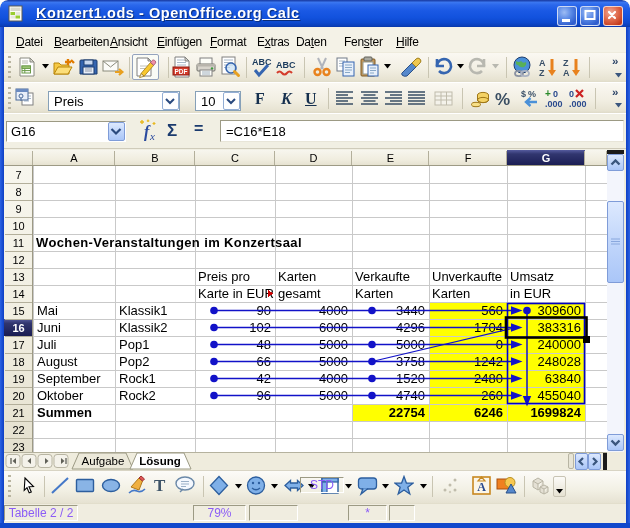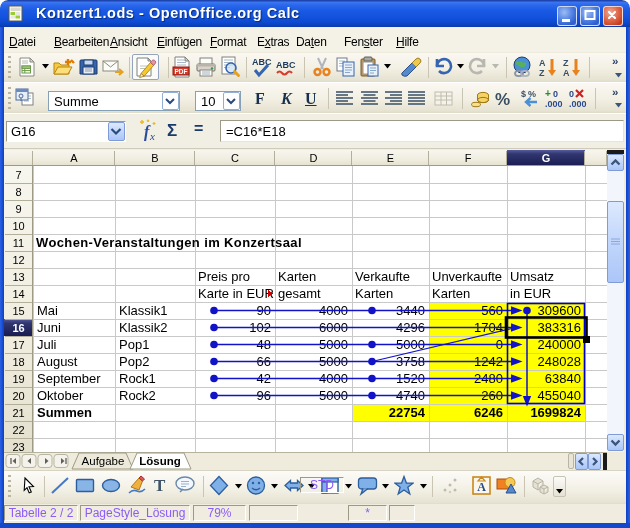--- a/index.html
+++ b/index.html
@@ -3,21 +3,21 @@
 *{margin:0;padding:0;box-sizing:border-box}
 html,body{width:630px;height:528px;overflow:hidden}
 body{font-family:"Liberation Sans",sans-serif;}
 #win{position:absolute;left:0;top:0;width:630px;height:528px;background:#EFECDD;
  border-radius:8px 8px 0 0;overflow:hidden}
 .abs{position:absolute}
 #titlebar{left:0;top:0;width:630px;height:27px;
  background:linear-gradient(180deg,#16379E 0%,#3A76F0 9%,#2B68EC 18%,#1A59E4 40%,#1252DE 64%,#0D49CE 84%,#0A3FBA 95%,#0A38A8 100%);
  border-radius:8px 8px 0 0;}
 #title{left:36px;top:5px;color:#fff;font-size:14.5px;font-weight:bold;letter-spacing:.55px;
- text-shadow:1px 1px 1px #0A2C78;}
+ text-shadow:1px 1px 1px #0A2C78;text-decoration:underline;}
 .wbtn{top:6px;width:20px;height:20px;border-radius:3px;border:1px solid rgba(255,255,255,.75)}
 .wbtn.b{background:radial-gradient(circle at 35% 30%,#9DBCF4 0%,#5585E4 45%,#2E5CCC 80%,#3E6CD8 100%)}
 .wbtn.r{background:radial-gradient(circle at 35% 30%,#F0A896 0%,#E06A4C 45%,#C23A1C 85%,#D04C2C 100%)}
 #borderL{left:0;top:27px;width:4px;height:501px;background:linear-gradient(90deg,#2A62E4,#0E3FC4)}
 #borderR{left:626px;top:27px;width:4px;height:501px;background:linear-gradient(90deg,#0E3FC4,#2A62E4)}
 #borderB{left:0;top:523px;width:630px;height:5px;background:#1148CC}
 #menubar{left:4px;top:27px;width:622px;height:26px;background:#F4F2E7;border-bottom:1px solid #EEEBDD}
 .mi{position:absolute;top:34.5px;font-size:12px;color:#000;letter-spacing:-.3px}
 .tb{left:4px;width:622px;background:linear-gradient(180deg,#FAF8F2 0%,#F2EFE3 55%,#E7E3D2 92%,#DFDBC9 100%)}
 #tb1{top:53px;height:29px}
@@ -50,21 +50,21 @@
 <div class="abs" id="title">Konzert1.ods - OpenOffice.org Calc</div>
 <div class="abs wbtn b" style="left:557px"></div>
 <div class="abs wbtn b" style="left:580px"></div>
 <div class="abs wbtn r" style="left:603px"></div>
 <svg class="abs" style="left:557px;top:6px" width="66" height="20">
       <rect x="5" y="13" width="8" height="3" fill="#fff"></rect>
       <rect x="28.5" y="5" width="9" height="8" fill="none" stroke="#fff" stroke-width="2"></rect>
       <path d="M52 6 L58 12 M58 6 L52 12" stroke="#fff" stroke-width="2.2" stroke-linecap="round"></path>
     </svg>
 <div class="abs" id="menubar"></div>
-<div class="mi" style="left:9px"><u>D</u>atei</div>
+<div class="mi" style="left:16px"><u>D</u>atei</div>
 <div class="mi" style="left:54px"><u>B</u>earbeiten</div>
 <div class="mi" style="left:110px"><u>A</u>nsicht</div>
 <div class="mi" style="left:157px"><u>E</u>infügen</div>
 <div class="mi" style="left:210px"><u>F</u>ormat</div>
 <div class="mi" style="left:257px">E<u>x</u>tras</div>
 <div class="mi" style="left:296px">Da<u>t</u>en</div>
 <div class="mi" style="left:344px">Fen<u>s</u>ter</div>
 <div class="mi" style="left:396px"><u>H</u>ilfe</div>
 <div class="abs tb" id="tb1"></div>
 <div class="abs grip" style="left:8px;top:56px;height:23px"></div>
@@ -208,21 +208,21 @@
 <div class="abs sep" style="left:595px;top:88px;height:21px"></div>
 <svg class="abs ic" style="left:14px;top:87px" width="22" height="22">
       <rect x="8" y="6" width="11" height="12" fill="#FFF" stroke="#808080"></rect>
       <path d="M10 9 h7 M10 11.5 h7 M10 14 h5" stroke="#A8B8C8" stroke-width="1"></path>
       <rect x="2" y="2" width="12" height="11" fill="#E8EEF8" stroke="#4A6A9A"></rect>
       <rect x="2" y="2" width="12" height="3" fill="#6A8AC0"></rect>
       <circle cx="7" cy="9" r="2" fill="none" stroke="#4A6A9A"></circle>
       <path d="M7 11 v3" stroke="#4A6A9A"></path>
     </svg>
 <div class="combo" style="left:48px;top:91px;width:132px;height:20px"></div>
-<div class="combotext" style="left:54px;top:94px">Summe</div>
+<div class="combotext" style="left:54px;top:94px">Preis</div>
 <div class="combo cbtn abs" style="left:162px;top:92px;width:17px;height:18px;border:1px solid #93AED4;border-radius:2px"></div>
 <svg class="abs ic" style="left:165px;top:98px" width="12" height="8">
       <path d="M1 1 l4 4 l4 -4" fill="none" stroke="#2A4A7E" stroke-width="2"></path>
     </svg>
 <div class="combo" style="left:195px;top:91px;width:46px;height:20px"></div>
 <div class="combotext" style="left:201px;top:94px">10</div>
 <div class="combo cbtn abs" style="left:223px;top:92px;width:17px;height:18px;border:1px solid #93AED4;border-radius:2px"></div>
 <svg class="abs ic" style="left:226px;top:98px" width="12" height="8">
       <path d="M1 1 l4 4 l4 -4" fill="none" stroke="#2A4A7E" stroke-width="2"></path>
     </svg>
@@ -627,21 +627,20 @@
 <svg class="abs ic" style="left:528px;top:475px" width="24" height="22">
       <path d="M5 6 l5 -3 l5 3 l-5 3 z M5 6 v6 l5 3 v-6 M15 6 v6 l-5 3" fill="#E4E0D4" stroke="#B8B4A4"></path>
       <path d="M12 12 l4 -2 l4 2 l-4 2 z M12 12 v5 l4 2 v-5 M20 12 v5 l-4 2" fill="#E4E0D4" stroke="#B8B4A4"></path>
     </svg>
 <div class="abs" style="left:553px;top:476px;width:13px;height:21px;background:linear-gradient(180deg,#FCFBF8,#E6E2D2);border:1px solid #C8C4B4;border-radius:2px"></div>
 <svg class="abs ic" style="left:555px;top:487px" width="10" height="8">
       <polygon points="1,2 8,2 4.5,6.5" fill="#000"></polygon>
     </svg>
 <div class="abs" id="status"></div>
 <div class="fld" style="left:4px;top:505px;width:74px">Tabelle 2 / 2</div>
-<div class="fld" style="left:80px;top:505px;width:110px">PageStyle_Lösung</div>
 <div class="fld" style="left:193px;top:505px;width:53px">79%</div>
 <div class="fld" style="left:249px;top:505px;width:49px"></div>
 <div class="fld" style="left:300px;top:477px;width:44px">STD</div>
 <div class="fld" style="left:348px;top:505px;width:39px">*</div>
 <div class="fld" style="left:389px;top:505px;width:26px"></div>
 <div class="fld" style="left:418px;top:525px;width:190px">Summe=383316</div>
 <div class="abs" id="borderL"></div>
 <div class="abs" id="borderR"></div>
 <div class="abs" id="borderB"></div>
 </div>

